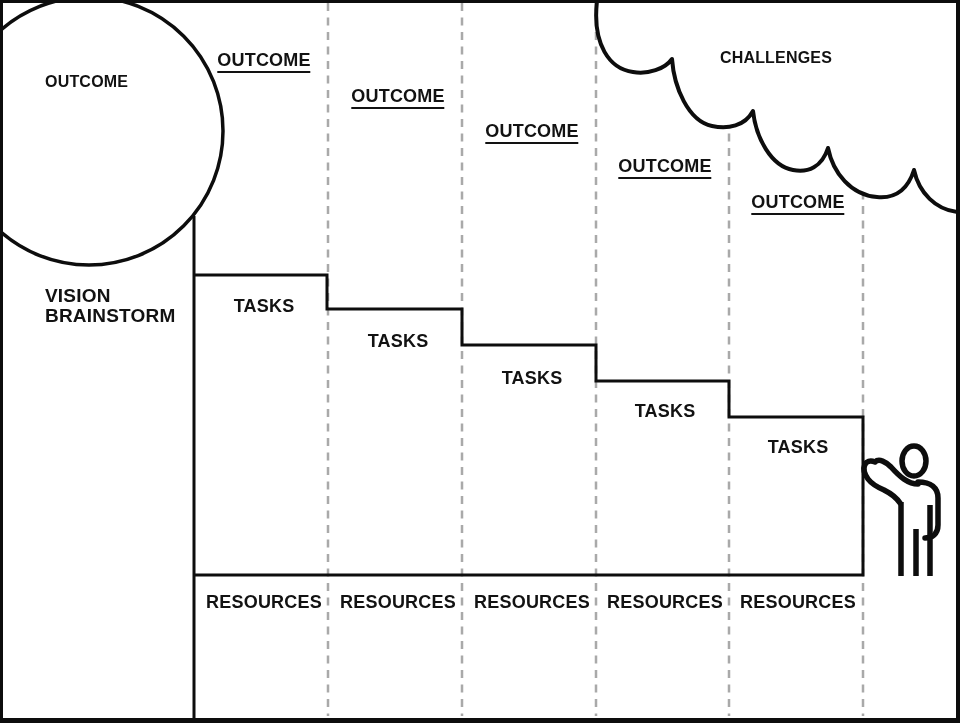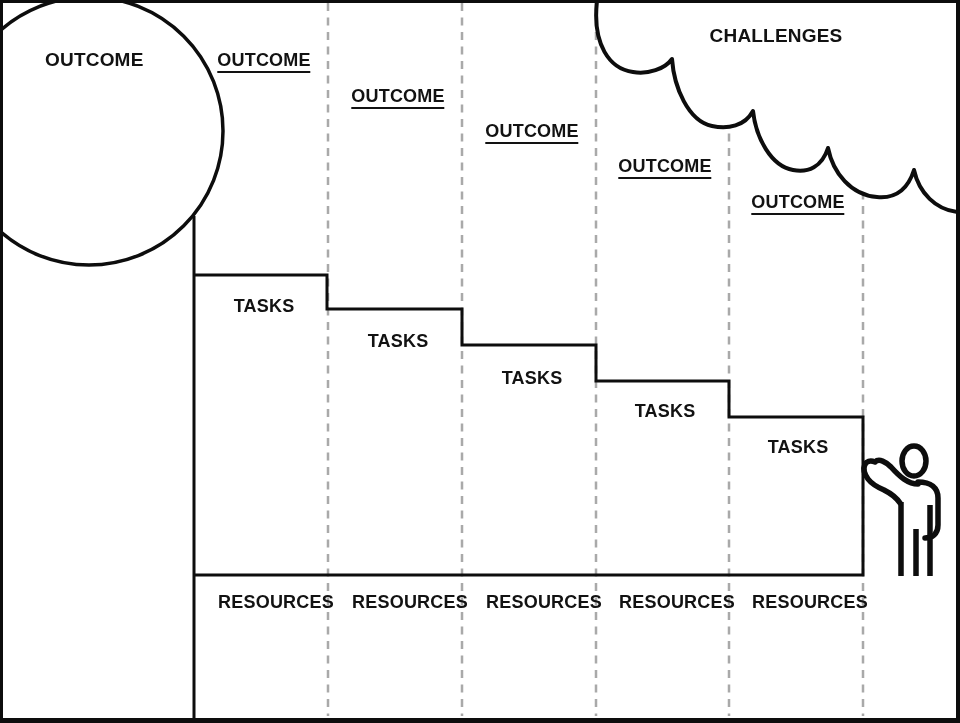--- a/index.html
+++ b/index.html
@@ -19,29 +19,29 @@
     position:absolute;
     font-weight:700;
     font-size:18px;
     letter-spacing:.2px;
     color:#121212;
     white-space:nowrap;
     line-height:1;
   }
   .centered{transform:translateX(-50%);}
   .underlined{border-bottom:2.5px solid #121212;padding-bottom:2px;}
-  .big{font-size:19px;}
+  .big{font-size:16px;margin-top:24px;}
   
   .c1{left:261px;} .c2{left:395px;} .c3{left:529px;} .c4{left:662px;} .c5{left:795px;}
   
   .o1{top:48px;} .o2{top:84px;} .o3{top:119px;} .o4{top:154px;} .o5{top:190px;}
   
   .t1{top:294px;} .t2{top:329px;} .t3{top:366px;} .t4{top:399px;} .t5{top:435px;}
   
-  .r{top:590px;margin-left:12px;}
+  .r{top:590px;}
   .vision-label{left:42px;top:47px;}
   .challenges-label{left:773px;top:23px;}
   .vision-brainstorm{
     left:42px;top:283px;width:150px;
     white-space:normal;line-height:20px;font-size:19px;
   }
 </style>
 </head>
 <body>
 
@@ -94,20 +94,21 @@
                C 34 62 40 66 44 72" stroke-linecap="round" stroke-linejoin="round"></path>
       <path d="M 62 51 C 75 51 82 57 82 67 L 82 94 C 82 103 76 107 69 107" stroke-linecap="round"></path>
       <path d="M 45 71 V 145 M 60 98 V 145 M 74 74 V 145" stroke-linecap="butt"></path>
     </g>
   </svg>
 
   <div class="label big vision-label">OUTCOME</div>
 
   <div class="label big challenges-label centered">CHALLENGES</div>
 
+  <div class="label vision-brainstorm">VISION BRAINSTORM</div>
 
   <div class="label centered underlined c1 o1">OUTCOME</div>
   <div class="label centered underlined c2 o2">OUTCOME</div>
   <div class="label centered underlined c3 o3">OUTCOME</div>
   <div class="label centered underlined c4 o4">OUTCOME</div>
   <div class="label centered underlined c5 o5">OUTCOME</div>
 
   <div class="label centered c1 t1">TASKS</div>
   <div class="label centered c2 t2">TASKS</div>
   <div class="label centered c3 t3">TASKS</div>

